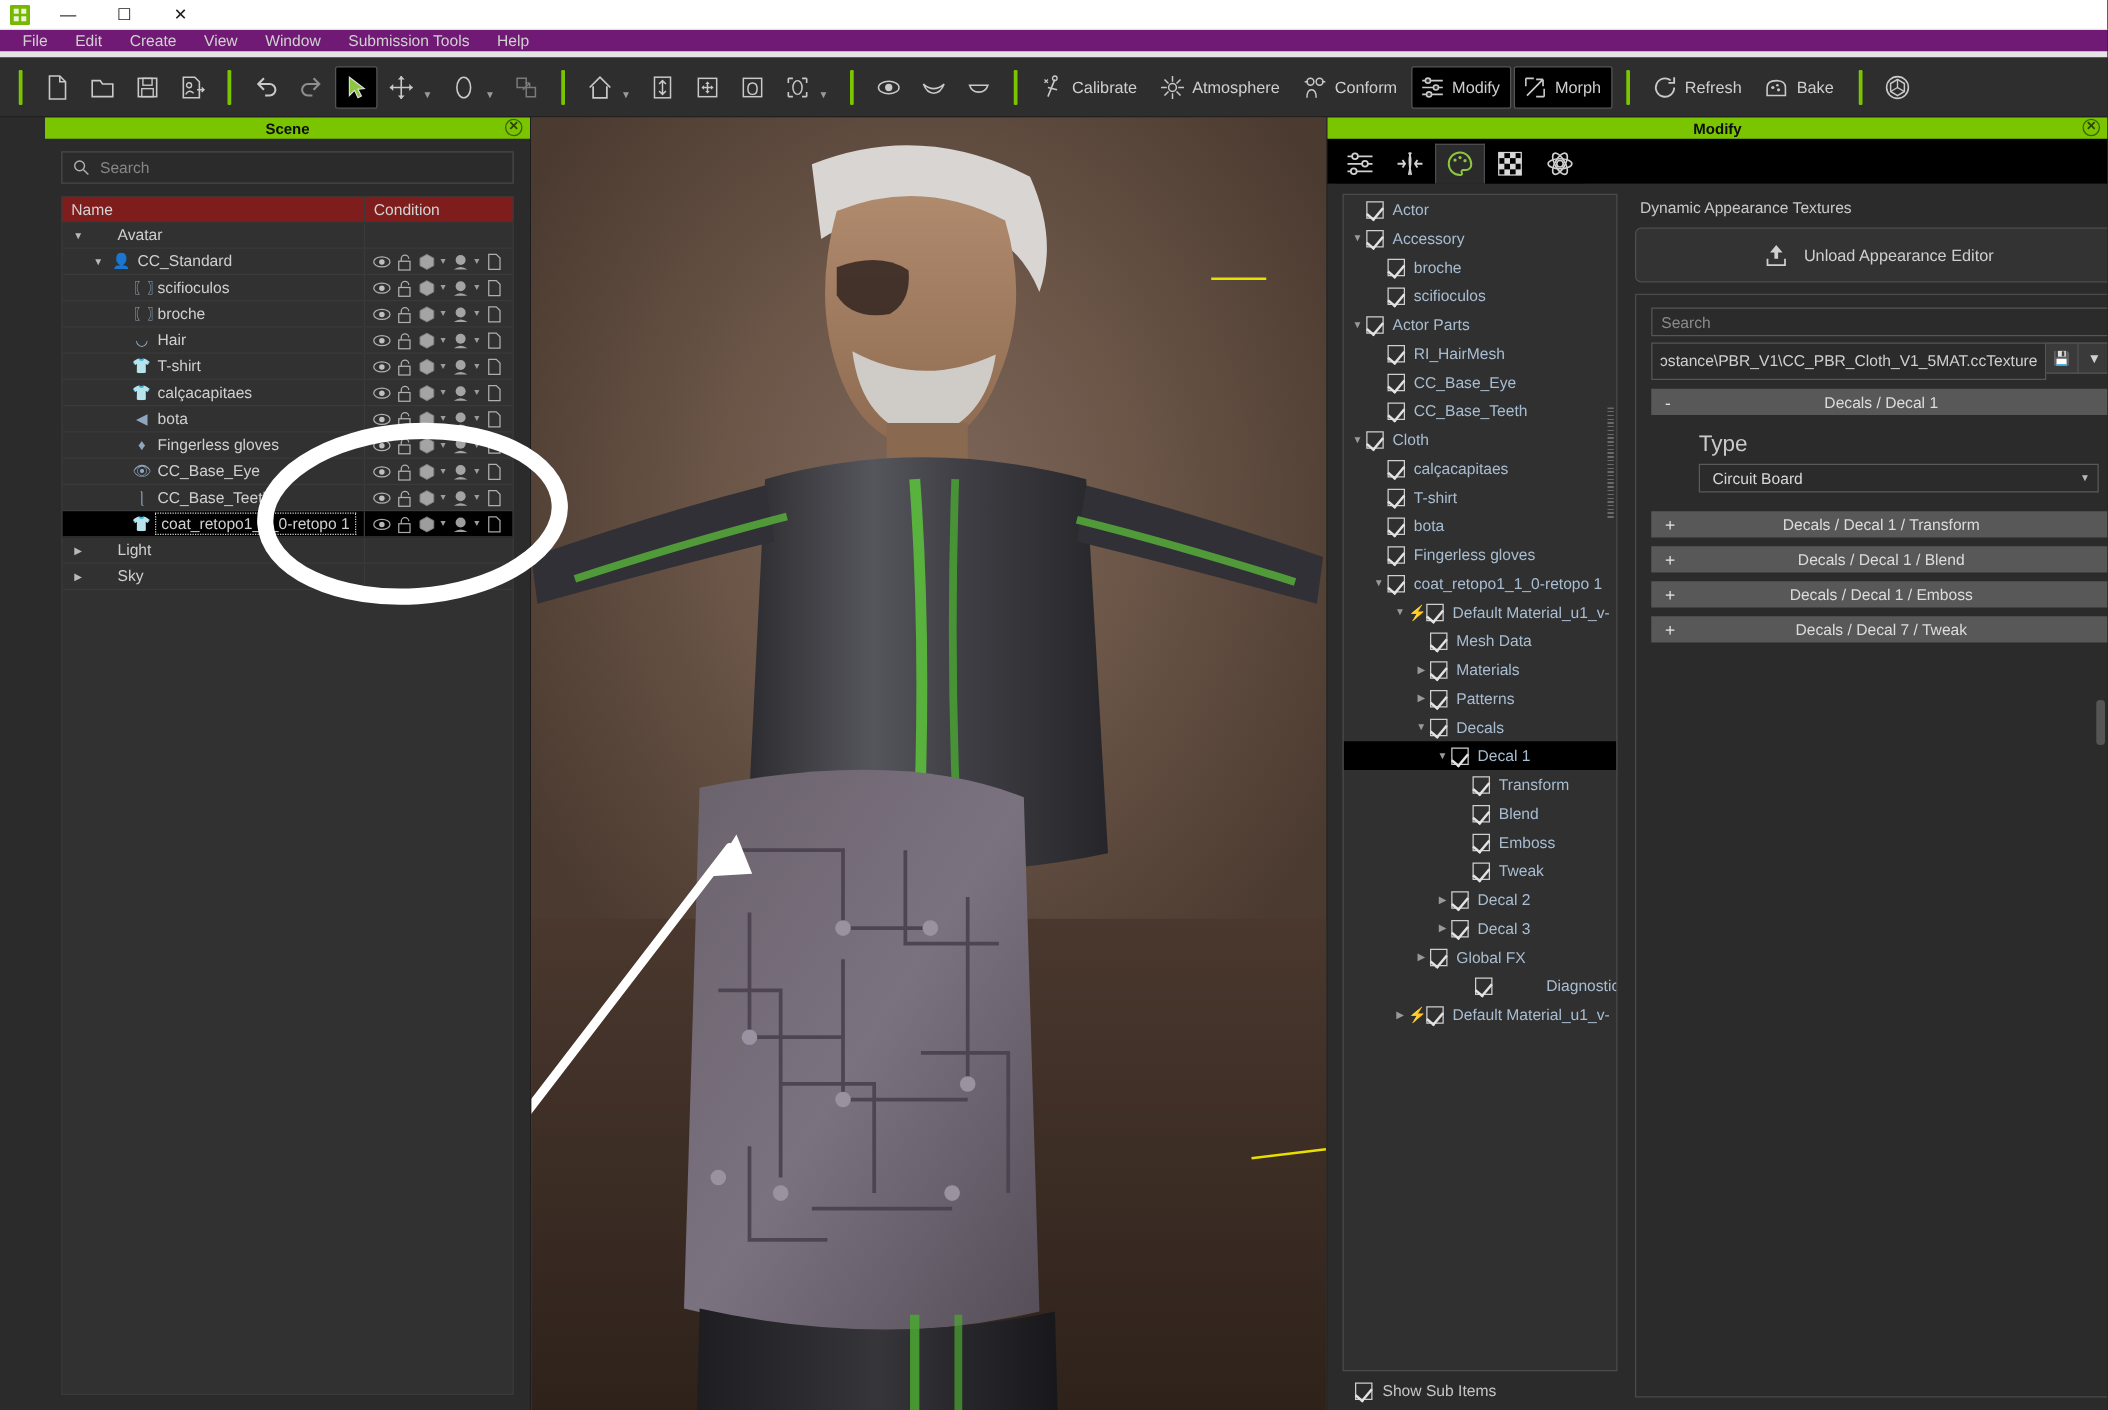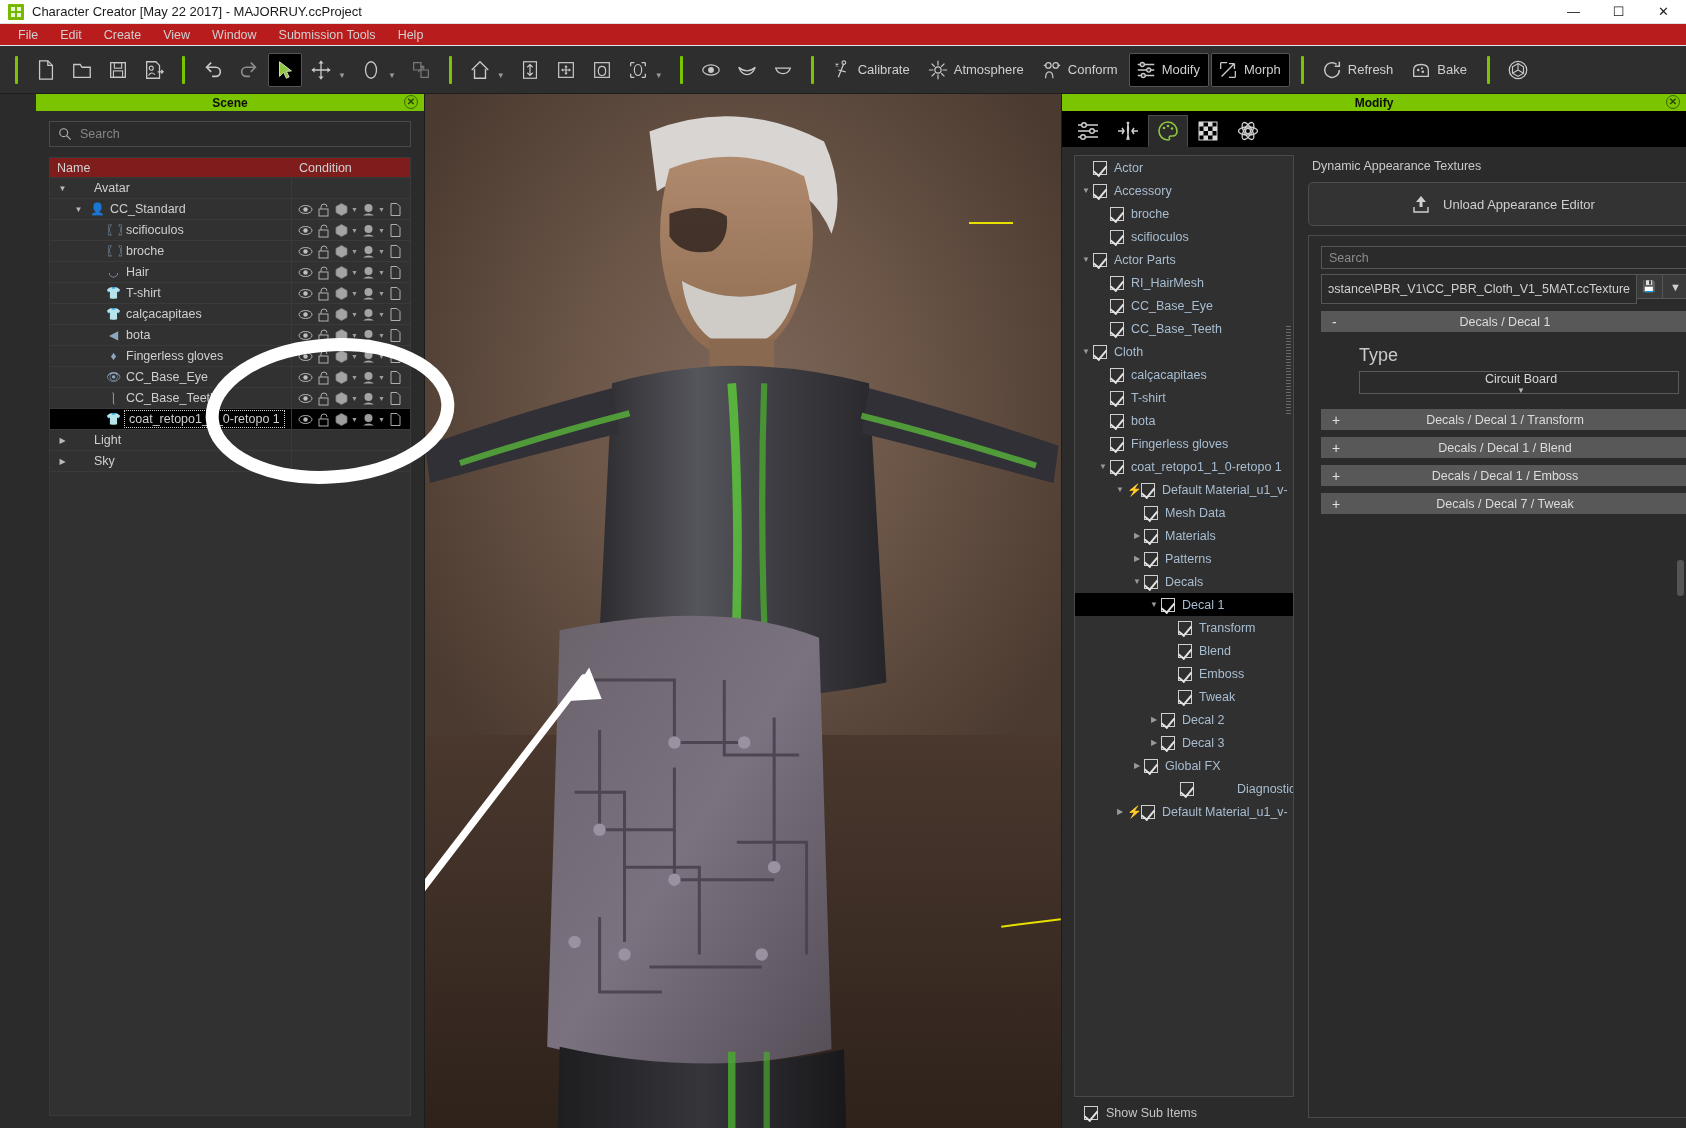--- a/index.html
+++ b/index.html
@@ -28,22 +28,22 @@
     opacity:.85;
   }
   .tb-title{ color:#1a1a1a; font-size:13px; flex:1; }
   .tb-btns{ display:flex; height:24px; }
   .tb-btn{
     width:45px; height:24px; display:flex; align-items:center; justify-content:center;
     color:#202020; font-size:13px; line-height:1;
   }
   
   .menubar{
-    height:22px; background:#b91c1c; display:flex; align-items:center;
-    padding-left:8px; gap:2px; border-bottom:1px solid #e5e5e5;
+    height:22px; background:#701a75; display:flex; align-items:center;
+    padding-left:8px; gap:2px; border-bottom:5px solid #e5e5e5;
   }
   .menu-item{ padding:3px 10px; color:#d0d0d0; font-size:12.5px; }
   
   .toolbar{
     height:48px; background:#2e2e2e; display:flex; align-items:center;
     padding:0 6px; gap:2px; border-bottom:1px solid #1e1e1e;
   }
   .sep{ width:3px; height:28px; background:#7ac400; margin:0 9px; border-radius:1px; }
   .tbtn{
     height:34px; min-width:34px; display:flex; align-items:center; justify-content:center;
@@ -168,33 +168,31 @@
     color:#dcdcdc; font-size:12.5px; position:relative; justify-content:center;
   }
   .sect .pm{ position:absolute; left:11px; font-size:14px; line-height:1; color:#e2e2e2;}
   .sect.flat{ margin-top:7px; }
   .type-block{ padding:13px 0 8px 38px; }
   .type-lbl{ font-size:18px; color:#c9c9c9; margin-bottom:5px; }
   .type-sel{
     height:23px; border:1px solid #5a5a5a; background:#2b2b2b; display:flex; align-items:center;
     justify-content:space-between; padding:0 6px 0 10px; font-size:12.5px; color:#d8d8d8;
     margin-right:10px;
-    flex-direction:column;
   }
   .type-sel .arr{ font-size:8px; color:#b9b9b9; }
   .vscroll{
     position:absolute; right:2px; top:560px; width:7px; height:36px; background:#555; border-radius:3px;
   }
 </style>
 </head>
 <body>
 
 <div class="titlebar">
   <span class="tb-icon"></span>
-  <span class="tb-title">Character Creator [May 22 2017] - MAJORRUY.ccProject</span>
   <div class="tb-btns">
     <div class="tb-btn">—</div>
     <div class="tb-btn">☐</div>
     <div class="tb-btn close">✕</div>
   </div>
 </div>
 
 <div class="menubar" id="menubar">
     <div class="menu-item">File</div>
     <div class="menu-item">Edit</div>

